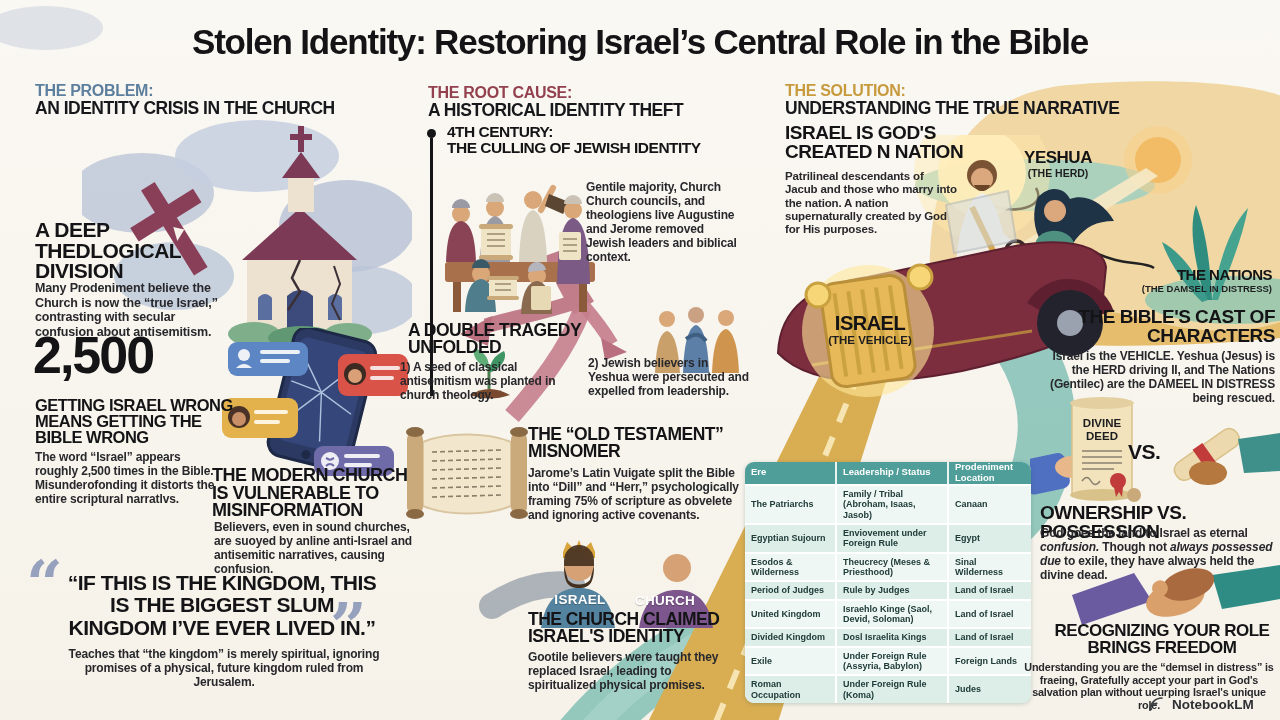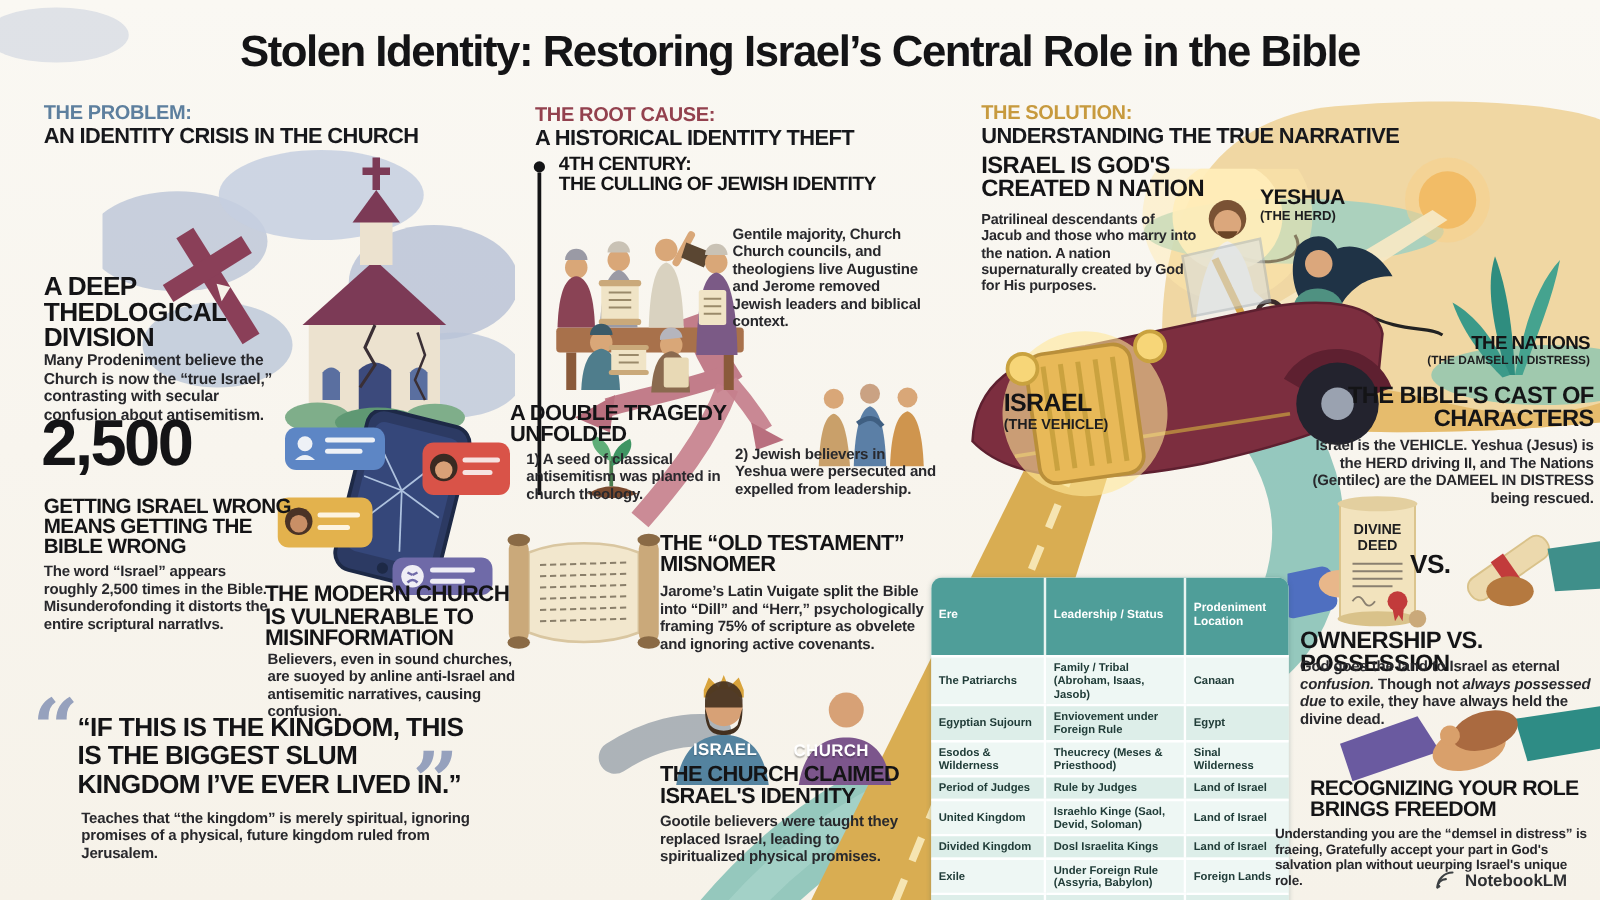--- a/index.html
+++ b/index.html
@@ -6,26 +6,26 @@
   html,body{width:1280px;height:720px;overflow:hidden}
   body{font-family:"Liberation Sans","DejaVu Sans",sans-serif;color:#1d1d1f;background:#f7f4ed}
   .canvas{position:relative;width:1280px;height:720px;background:linear-gradient(180deg,#faf8f3 0%,#f6f2e9 100%)}
   .abs{position:absolute}
   .z1{z-index:1}.z2{z-index:2}.z3{z-index:3}
   .title{font-weight:700;font-size:35px;letter-spacing:-1.2px;text-align:center;color:#141416;width:100%}
   .kicker{font-weight:700;font-size:16px;letter-spacing:-0.3px}
   .colhead{font-weight:700;font-size:17.5px;letter-spacing:-0.5px;color:#17181c;line-height:1}
   .h{font-weight:700;letter-spacing:-0.5px;line-height:0.98;color:#141416}
   .bt{font-weight:700;font-size:12px;line-height:1.16;letter-spacing:-0.15px;color:#28282c}
-  .center{text-align:left}.right{text-align:right}
+  .center{text-align:center}.right{text-align:right}
   .qmark{font-family:"DejaVu Serif",serif;font-weight:700;font-size:64px;color:#96a1bd;line-height:1}
   .white-label{color:#fff;font-weight:700;font-size:13.5px;letter-spacing:0.3px;text-align:center;text-shadow:0 1px 1px rgba(0,0,0,.25)}
   .sub-label{font-weight:700}
   table.era{border-collapse:separate;border-spacing:0;width:272px;border-radius:9px;overflow:hidden;box-shadow:0 1px 4px rgba(40,80,75,.25);table-layout:fixed;background:#e9f4f1}
-  table.era th{background:#4f9e99;color:#fff;font-size:9.5px;font-weight:700;text-align:left;padding:20px 6px;line-height:1.15;border-right:2px solid #e9f4f1}
+  table.era th{background:#4f9e99;color:#fff;font-size:9.5px;font-weight:700;text-align:left;padding:0 6px;line-height:1.15;border-right:2px solid #e9f4f1}
   table.era td{font-size:9px;font-weight:700;color:#203c38;padding:3px 6px;line-height:1.15;border-top:2px solid #fff;border-right:2px solid #fff;vertical-align:middle}
   table.era th:nth-child(1),table.era td:nth-child(1){width:92px}
   table.era th:nth-child(2),table.era td:nth-child(2){width:112px}
   table.era th:nth-child(3),table.era td:nth-child(3){width:82px;border-right:none}
   table.era tr:nth-child(odd) td{background:#eef7f4}
   table.era tr:nth-child(even) td{background:#ddeee9}
   .ital{font-style:italic}
   .logo{display:flex;align-items:center;gap:8px;font-size:13.5px;font-weight:600;color:#2e3033}
 </style>
 </head>
@@ -213,21 +213,21 @@
       <circle cx="104" cy="110" r="9" fill="#d9a778"></circle>
         <path d="M 95,106 A 9,9 0 0 1 113,104 Z" fill="#b5b5bd"></path>
       <path d="M 88,148 C 89,124 96,116 104,115 C 112,116 118,124 119,148 Z" fill="#8a6a4f"></path>
       <rect x="98" y="120" width="20" height="24" rx="2" fill="#e8d9b5"></rect>
     </g>
   </svg>
 
   <div class="abs z3 h" style="left:408px;top:322px;width:215px;font-size:17.5px">A DOUBLE TRAGEDY UNFOLDED</div>
 
   <div class="abs z3 bt" style="left:586px;top:181px;width:154px">Gentile majority, Church Church councils, and theologiens live Augustine and Jerome removed Jewish leaders and biblical context.</div>
-  <div class="abs z3 bt" style="left:421px;top:361px;width:164px">1) A seed of classical antisemitism was planted in church theology.</div>
+  <div class="abs z3 bt" style="left:400px;top:361px;width:164px">1) A seed of classical antisemitism was planted in church theology.</div>
   <div class="abs z3 bt" style="left:588px;top:357px;width:162px">2) Jewish believers in Yeshua were persecuted and expelled from leadership.</div>
 
   <svg class="abs z2" style="left:462px;top:345px" width="55" height="55">
     <path d="M 8,50 Q 27,38 48,50 Q 27,57 8,50 Z" fill="#7a4a2e"></path>
     <line x1="27" y1="44" x2="27" y2="20" stroke="#4c7d4f" stroke-width="3"></line>
     <path d="M 27,24 C 16,20 9,10 13,3 C 24,8 27,14 27,24 Z" fill="#5fae78"></path>
     <path d="M 27,28 C 38,24 46,14 42,6 C 31,11 28,18 27,28 Z" fill="#3f9563"></path>
   </svg>
 
   <svg class="abs z2" style="left:650px;top:305px" width="95" height="70">

